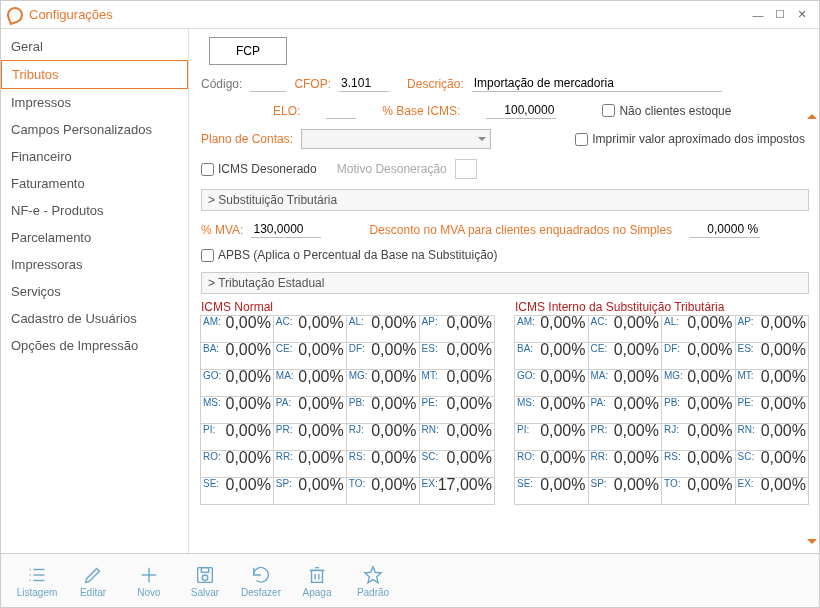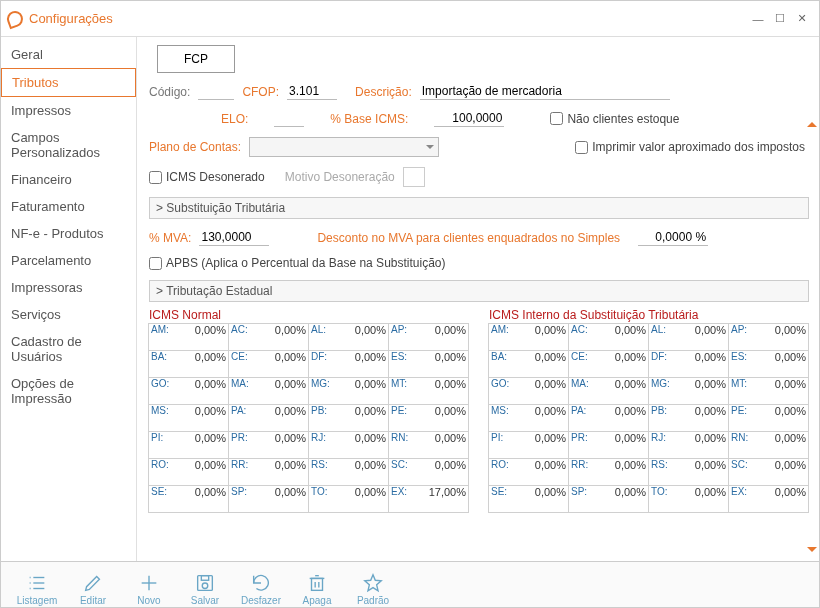--- a/index.html
+++ b/index.html
@@ -1,26 +1,26 @@
 <!DOCTYPE html>
 <html><head>
 <meta charset="utf-8">
 <style>
 * { box-sizing: border-box; margin: 0; padding: 0; font-family: "Segoe UI", Arial, sans-serif; }
 body { background: #fff; width: 820px; height: 608px; overflow: hidden; border: 1px solid #ccc; position: relative; }
 
 
-.titlebar { height: 36px; display: flex; align-items: center; padding: 0 6px; border-bottom: 1px solid #ddd; }
+.titlebar { height: 28px; display: flex; align-items: center; padding: 0 6px; border-bottom: 1px solid #ddd; }
 .titlebar .logo { width: 16px; height: 16px; border: 2px solid #E8772E; border-radius: 50% 50% 50% 0; transform: rotate(-20deg); margin-right: 6px; }
 .titlebar .title { color: #E8772E; font-size: 13px; flex: 1; }
 .titlebar .winbtn { width: 22px; height: 18px; display: flex; align-items: center; justify-content: center; color: #666; font-size: 11px; cursor: pointer; }
 
 
 .main { display: flex; height: calc(100% - 28px - 54px); }
-.sidebar { width: 136px; border-right: 1px solid #e0e0e0; padding: 4px 0; }
+.sidebar { width: 188px; border-right: 1px solid #e0e0e0; padding: 4px 0; }
 .sidebar .item { padding: 6px 10px; font-size: 13px; color: #555; cursor: pointer; }
 .sidebar .item.active { border: 1px solid #E8772E; color: #E8772E; }
 .content { flex: 1; padding: 8px 10px 0 12px; overflow: hidden; font-size: 12px; color: #444; position: relative; }
 
 
 .fcp-btn { border: 1px solid #999; background: #fff; padding: 6px 26px; font-size: 12px; cursor: pointer; margin-left: 8px; }
 
 
 .row { display: flex; align-items: center; gap: 8px; margin-top: 10px; }
 .lbl { color: #777; font-size: 12px; }
@@ -35,21 +35,21 @@
 
 .section-hdr { border: 1px solid #ccc; background: #f7f7f7; padding: 3px 6px; font-size: 12px; color: #555; margin-top: 10px; }
 
 
 .grids { display: flex; gap: 20px; margin-top: 6px; }
 .grid-block { flex: 1; }
 .grid-title { color: #b91c1c; font-size: 12px; margin-bottom: 2px; }
 .grid { display: grid; grid-template-columns: repeat(4, 1fr); }
 .cell { border: 1px solid #d0d0d0; margin: -1px 0 0 -1px; padding: 1px 2px 1px 2px; height: 28px; font-size: 10px; display: flex; flex-direction: row; justify-content: space-between; }
 .cell .st { color: #2b6ca3; font-size: 10px; line-height: 10px; }
-.cell .val { text-align: center; color: #333; font-size: 11px; line-height: 11px; }
+.cell .val { text-align: center; color: #333; font-size: 16px; line-height: 11px; }
 
 .scroll-up, .scroll-down { position: absolute; right: 2px; width: 0; height: 0; border: 5px solid transparent; }
 .scroll-up { top: 80px; border-bottom-color: #E8772E; }
 .scroll-down { bottom: 4px; border-top-color: #E8772E; }
 
 
 .footer { height: 54px; border-top: 1px solid #ccc; display: flex; align-items: center; padding: 2px 15px; gap: 14px; background: #fafafa; }
 .fbtn { display: flex; flex-direction: column; align-items: center; gap: 1px; color: #6aa6c6; font-size: 10px; cursor: pointer; min-width: 42px; }
 .fbtn svg { width: 22px; height: 22px; stroke: #6aa6c6; fill: none; stroke-width: 1.5; }
 </style>

